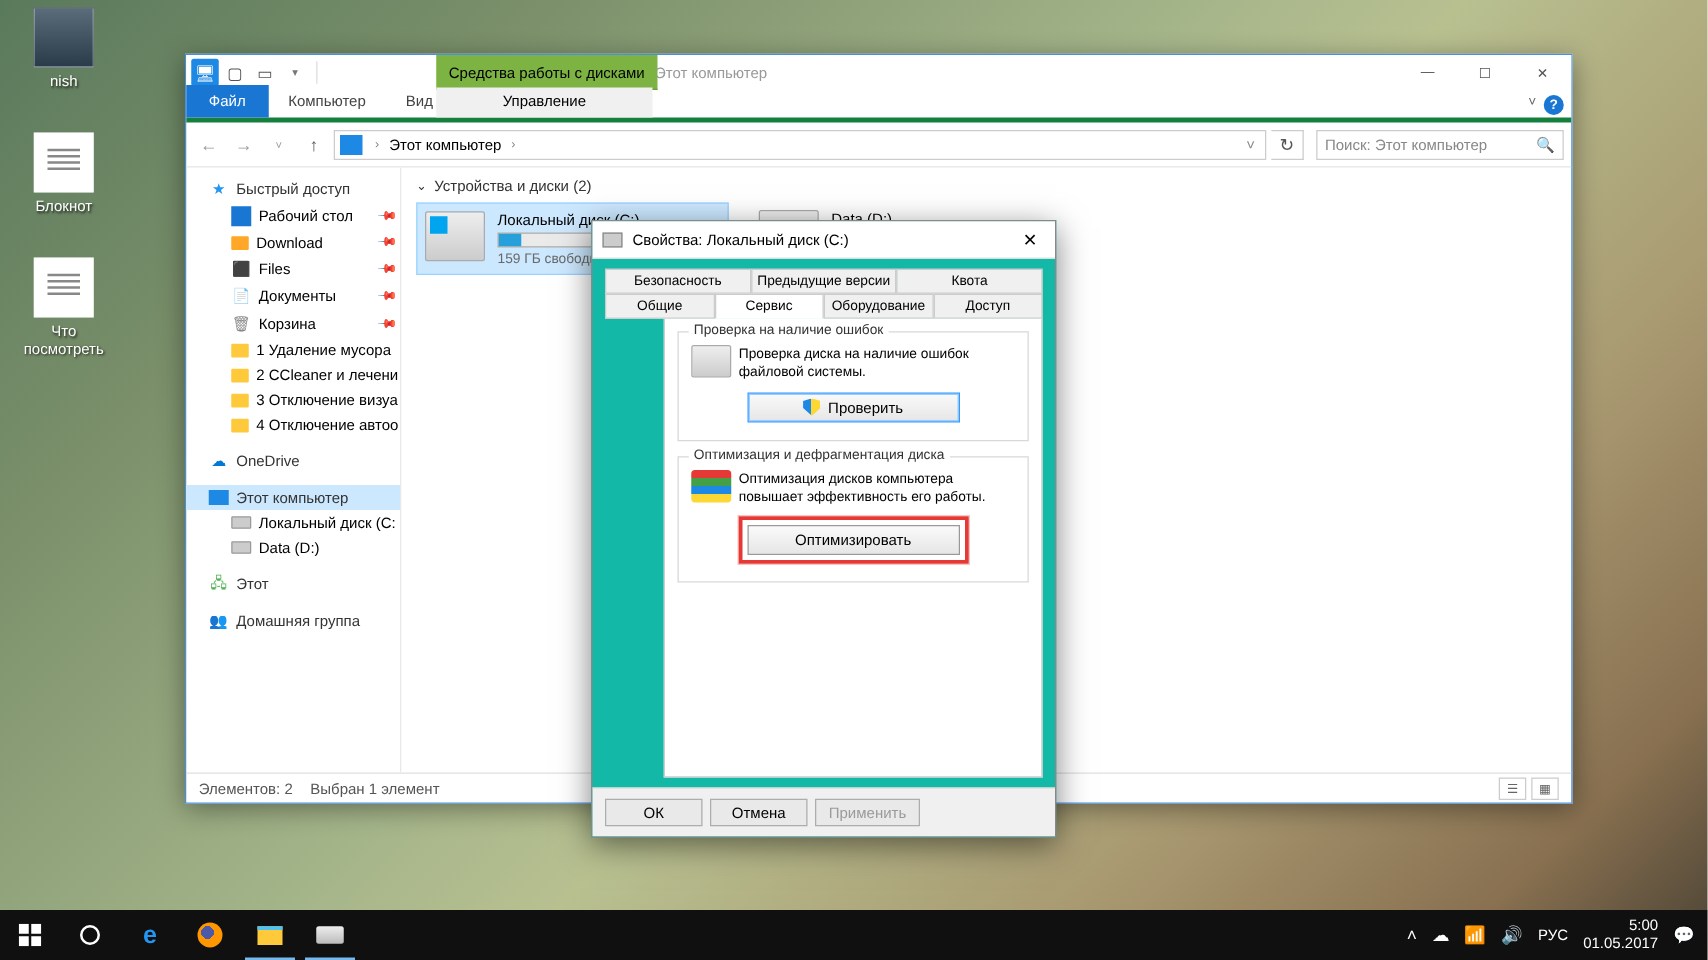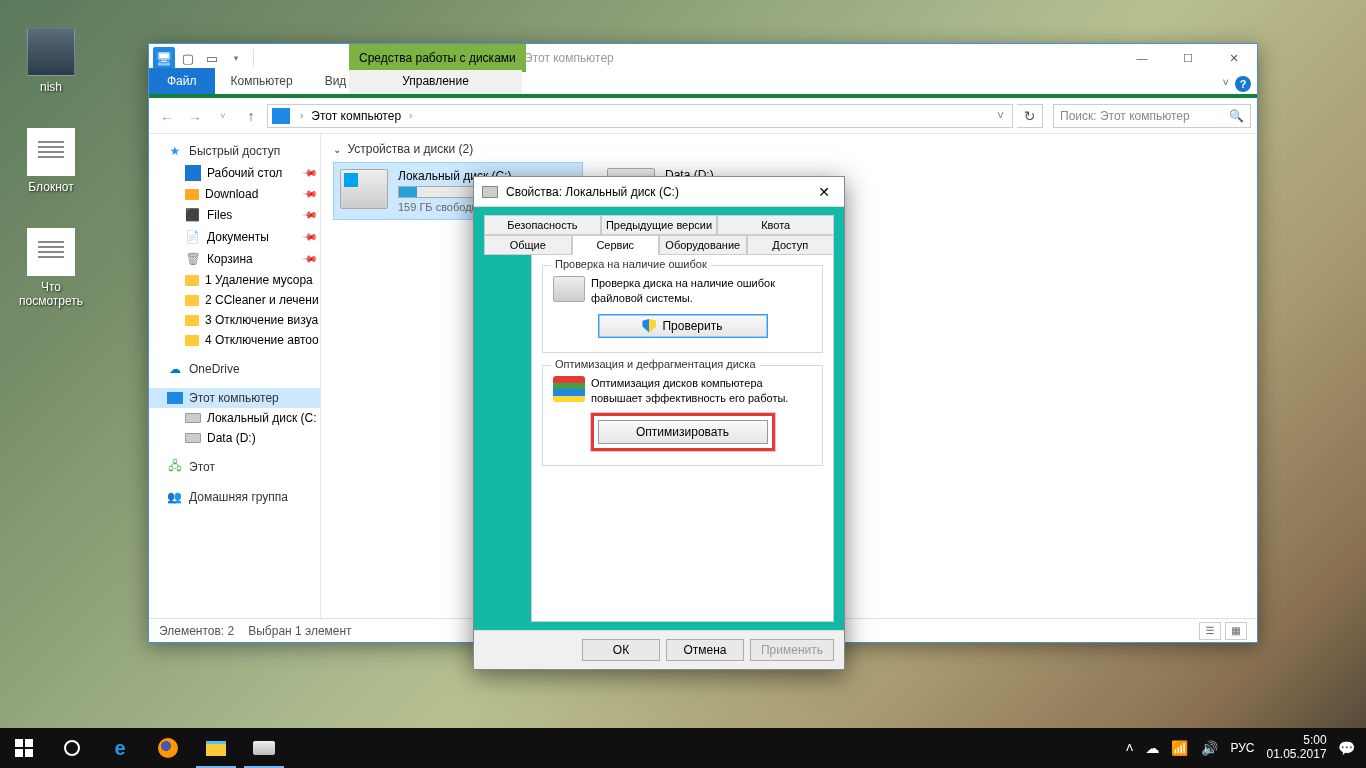--- a/index.html
+++ b/index.html
@@ -1,21 +1,21 @@
 <!DOCTYPE html>
 <html><head>
 <meta charset="utf-8">
 <style>
 * { box-sizing: border-box; margin: 0; padding: 0; font-family: "Segoe UI", Tahoma, sans-serif; }
 body {
   width: 1366px; height: 768px; overflow: hidden; position: relative;
   background: linear-gradient(135deg, #5a7a5c 0%, #7a8f6a 20%, #a5b58a 45%, #b8c090 55%, #a89870 75%, #887050 90%, #4a4234 100%);
 }
 
-.desktop-icon { position: absolute; width: 76px; text-align: center; color: #fff; font-size: 12px; text-shadow: 1px 1px 2px rgba(0,0,0,.8); cursor: pointer; margin-top: 22px; }
+.desktop-icon { position: absolute; width: 76px; text-align: center; color: #fff; font-size: 12px; text-shadow: 1px 1px 2px rgba(0,0,0,.8); cursor: pointer; }
 .desktop-icon .di-img { width: 48px; height: 48px; margin: 0 auto 4px; background: rgba(255,255,255,.15); border: 1px solid rgba(255,255,255,.3); }
 .di-folder .di-img { background: linear-gradient(#5a6b7a,#2a3b4a); }
 .di-txt .di-img { background: #fff; position: relative; }
 .di-txt .di-img::after { content:""; position:absolute; left:10px; right:10px; top:12px; height:2px; background:#888; box-shadow:0 5px 0 #888,0 10px 0 #888,0 15px 0 #888; }
 
 
 .explorer {
   position: absolute; left: 148px; top: 43px; width: 1110px; height: 600px;
   background: #fff; border: 1px solid #4a90d9; box-shadow: 0 4px 20px rgba(0,0,0,.4);
   display: flex; flex-direction: column;
@@ -108,21 +108,21 @@
 .fs-body { display:flex; gap:6px; align-items:flex-start; }
 .fs-icon { width:32px; height:26px; flex-shrink:0; }
 .fs-drive { background:linear-gradient(#eee,#ccc); border:1px solid #aaa; border-radius:2px; }
 .fs-defrag { background:linear-gradient(180deg,#e53935 0 25%,#43a047 25% 50%,#1e88e5 50% 75%,#fdd835 75% 100%); border-radius:3px; }
 .fs-text { font-size:11px; line-height:1.35; }
 .fs-btn-row { text-align:center; margin-top:8px; }
 .pbtn { min-width:170px; padding:4px 14px; background:linear-gradient(#fafafa,#e6e6e6); border:1px solid #999; font-size:12px; display:inline-flex; align-items:center; justify-content:center; gap:6px; }
 .pbtn.focus { border:1px solid #3399ff; box-shadow:inset 0 0 0 1px #99ccff; }
 .shield { width:14px; height:14px; display:inline-block; background:linear-gradient(90deg,#1e88e5 50%,#fdd835 50%); clip-path: polygon(50% 0,100% 15%,100% 55%,50% 100%,0 55%,0 15%); }
 .highlight-red { border:3px solid #e53935; padding:4px; display:inline-block; box-shadow:0 0 0 1px rgba(229,57,53,.3); }
-.dlg-buttons { display:flex; justify-content:flex-end; gap:6px; padding:8px 10px; border-top:1px solid #ddd; background:#f0f0f0; }
+.dlg-buttons { display:flex; gap:6px; padding:8px 10px; border-top:1px solid #ddd; background:#f0f0f0; }
 .dlg-buttons button { min-width:78px; padding:3px 10px; background:#e9e9e9; border:1px solid #adadad; font-size:12px; }
 .dlg-buttons button:disabled { color:#9a9a9a; }
 
 
 .taskbar { position:absolute; left:0; right:0; bottom:0; height:40px; background:#101010; display:flex; align-items:center; color:#fff; }
 .tb-btn { width:48px; height:40px; display:flex; align-items:center; justify-content:center; font-size:18px; }
 .tb-start svg { width:18px; height:18px; }
 .tb-app { position:relative; }
 .tb-app.active::after { content:""; position:absolute; left:4px; right:4px; bottom:0; height:2px; background:#76b9ed; }
 .tray { margin-left:auto; display:flex; align-items:center; gap:12px; padding:0 10px; font-size:12px; }

